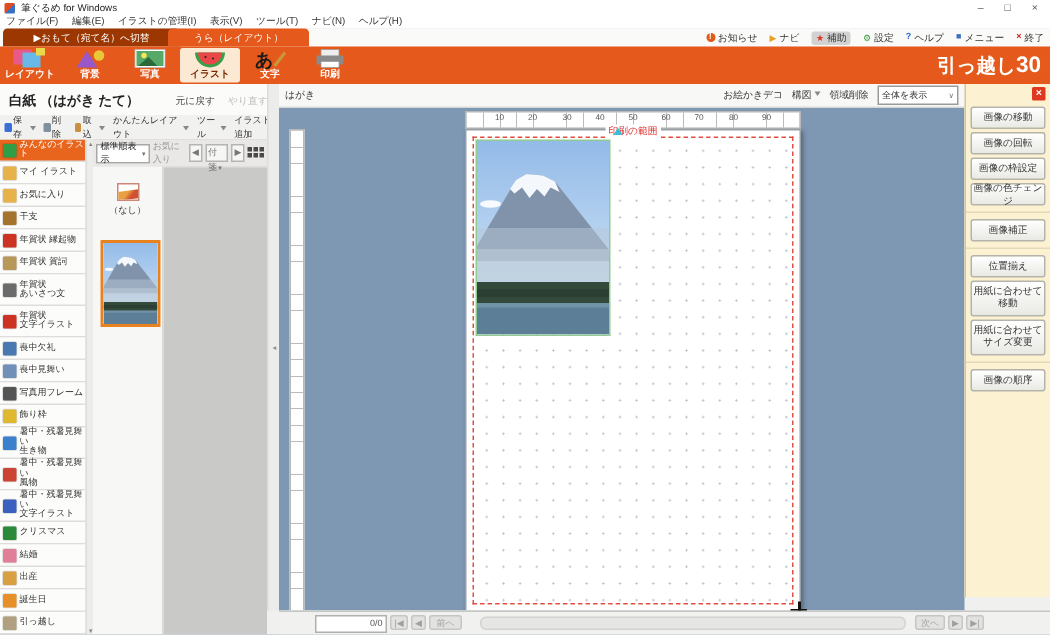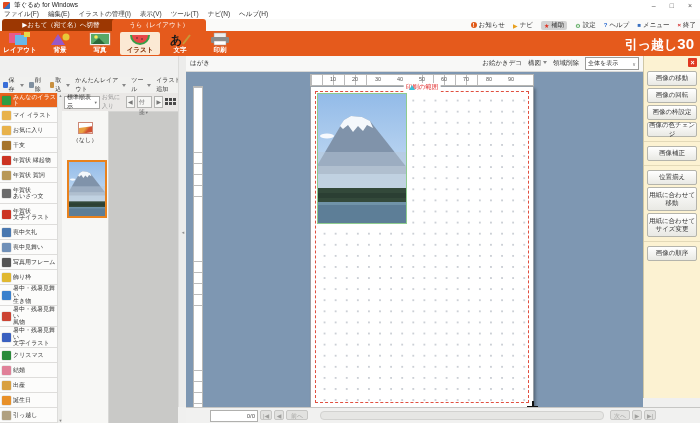--- a/index.html
+++ b/index.html
@@ -232,20 +232,25 @@
       <svg class="ricon" viewBox="0 0 24 14">
           <rect x="6" y="1" width="12" height="5" fill="#eee" stroke="#999" stroke-width=".5"></rect>
           <rect x="3" y="5" width="18" height="6" rx="1" fill="#8a8a8a"></rect>
           <rect x="6" y="9" width="12" height="4" fill="#fff" stroke="#999" stroke-width=".5"></rect>
         </svg>
       <span class="rlbl">印刷</span>
     </div>
     <span id="logo"><span>引っ越し</span><b>30</b></span>
   </div>
 
+  <div class="abs" id="lp-head">
+    <span id="lp-title">白紙 （はがき たて）</span>
+    <span id="lp-undo">元に戻す</span>
+    <span id="lp-redo">やり直す</span>
+  </div>
 
   <div class="abs" id="lp-tools">
     <span class="grp dd">
         <span class="tico" style="background:#3a6fd8"></span>
         <span>保存</span>
       </span>
     <span class="grp">
         <span class="tico" style="background:#8090a0"></span>
         <span>削除</span>
       </span>

